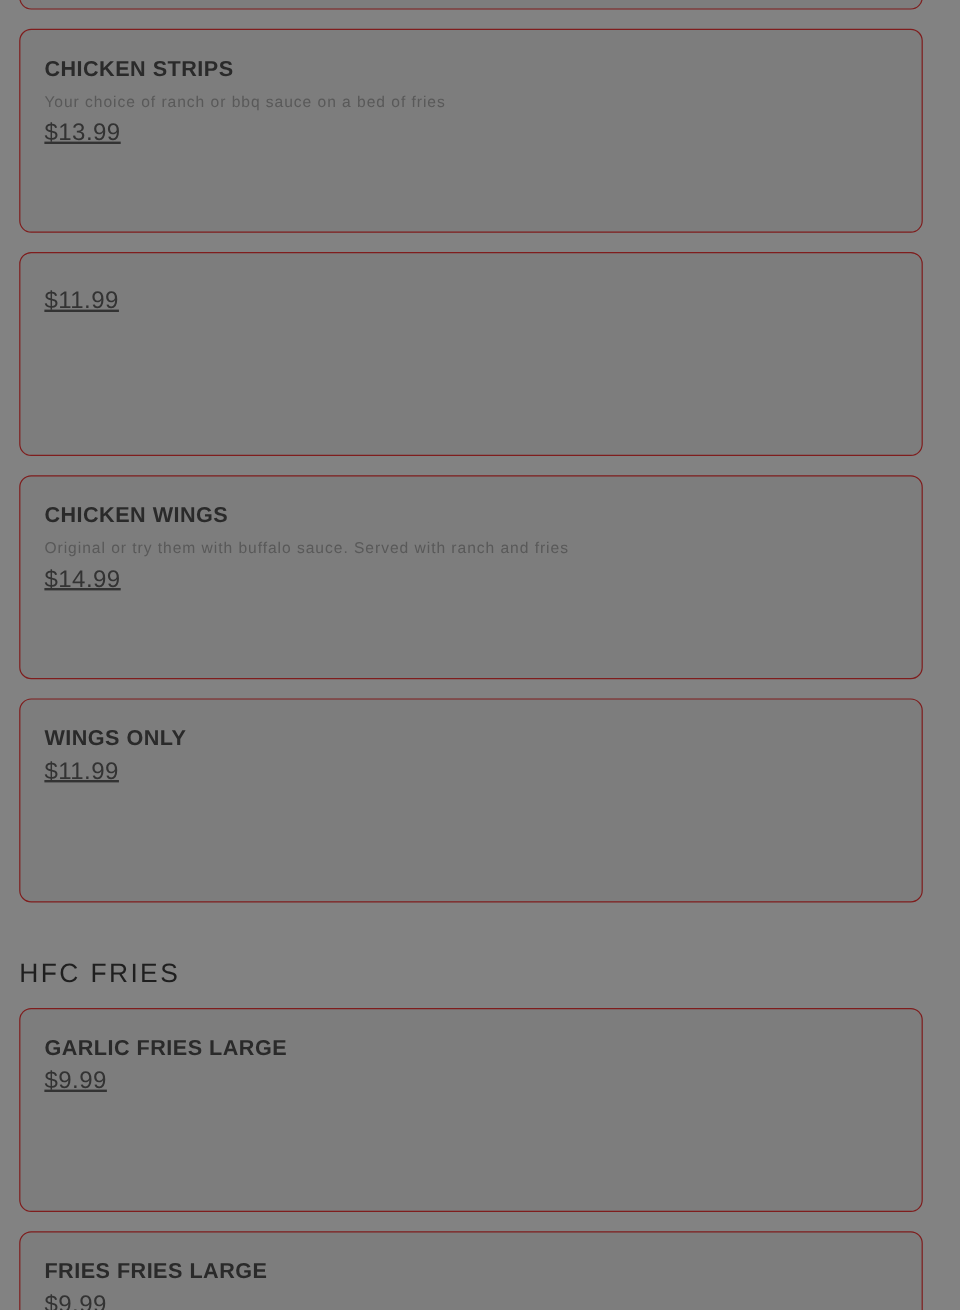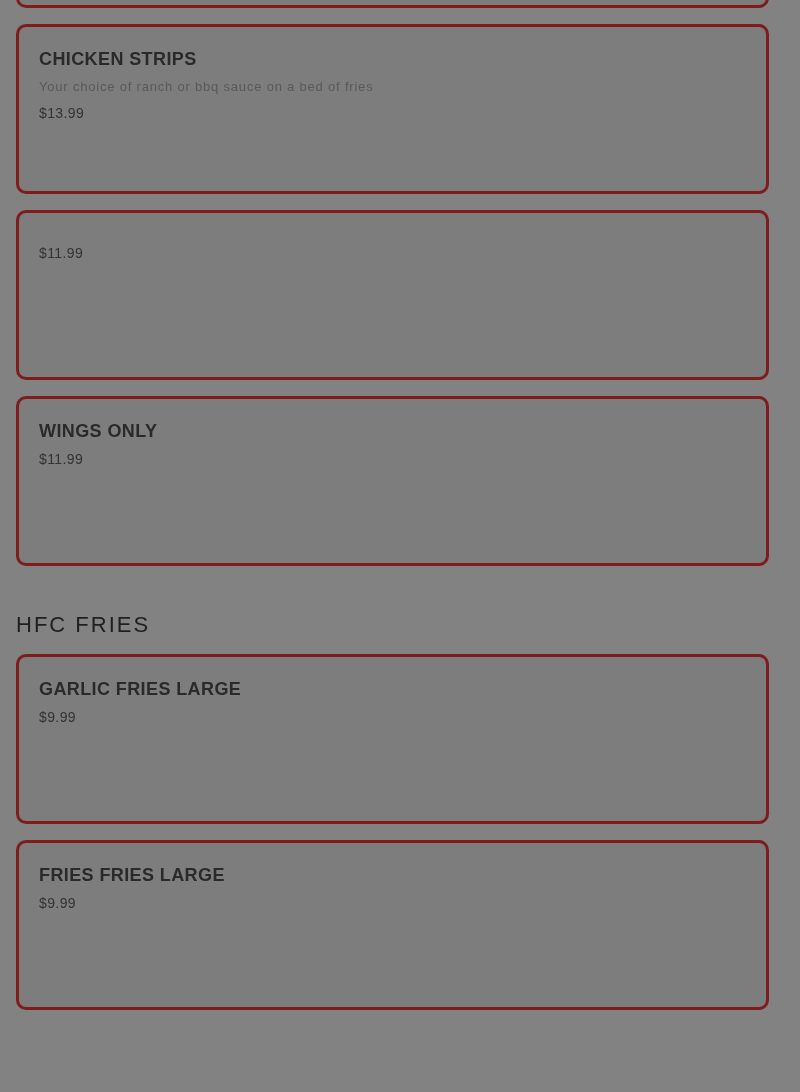--- a/index.html
+++ b/index.html
@@ -13,21 +13,21 @@
     background: #828282;
     font-family: "Liberation Sans", sans-serif;
   }
   .menu {
     padding: 0 31px 0 16px;
   }
   .card {
     box-sizing: border-box;
     height: 170px;
     background: #7d7d7d;
-    border: 3px solid #7f1d1d;
+    border: 1px solid #7f1d1d;
     border-radius: 10px;
     padding: 22px 20px;
     margin-bottom: 16px;
     cursor: pointer;
   }
   .card-partial {
     height: 60px;
     margin-top: -52px;
     padding: 0;
   }
@@ -41,24 +41,25 @@
   }
   .item-desc {
     margin: 9px 0 0 0;
     font-size: 13px;
     line-height: 17px;
     color: #595959;
     letter-spacing: 0.8px;
   }
   .item-price {
     margin: 10px 0 0 0;
-    font-size: 14px;
+    font-size: 20px;
     line-height: 17px;
     color: #333333;
     letter-spacing: 0.4px;
+    text-decoration: underline;
   }
   .section-heading {
     margin: 46px 0 16px 0;
     font-size: 22px;
     line-height: 26px;
     font-weight: normal;
     color: #1f1f1f;
     letter-spacing: 2px;
   }
 </style>
@@ -74,20 +75,25 @@
     <div class="card">
       <h3 class="item-title">CHICKEN STRIPS</h3>
       <p class="item-desc">Your choice of ranch or bbq sauce on a bed of fries</p>
       <p class="item-price">$13.99</p>
     </div>
 
     <div class="card">
       <p class="item-price">$11.99</p>
     </div>
 
+    <div class="card">
+      <h3 class="item-title">CHICKEN WINGS</h3>
+      <p class="item-desc">Original or try them with buffalo sauce. Served with ranch and fries</p>
+      <p class="item-price">$14.99</p>
+    </div>
 
     <div class="card">
       <h3 class="item-title">WINGS ONLY</h3>
       <p class="item-price">$11.99</p>
     </div>
 
   </div>
 
   <div>
 

